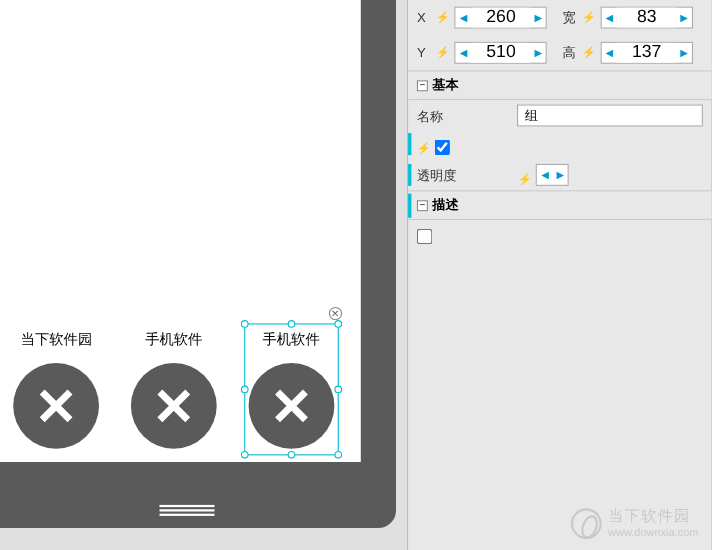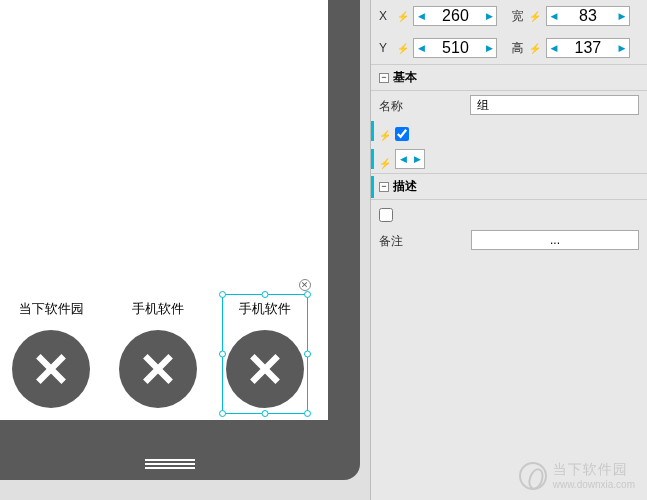--- a/index.html
+++ b/index.html
@@ -160,39 +160,36 @@
     <span class="prop-label">名称</span>
     <input class="prop-input" value="组" style="">
   </div>
   <div class="prop-row">
     <div class="section-accent"></div>
     <span class="prop-bolt">⚡</span>
     <input type="checkbox" class="prop-checkbox" checked="" style="">
   </div>
   <div class="prop-row">
     <div class="section-accent"></div>
+    <span class="prop-label">透明度</span>
     <span class="prop-bolt">⚡</span>
     <div class="spinner wide">
       <span class="spinner-btn">◀</span>
       <span class="spinner-btn">▶</span>
     </div>
   </div>
 
   <div class="section-header" style="position:relative;">
     <div class="section-accent" style="height:22px;"></div>
     <span class="section-toggle">−</span>
     <span class="section-title">描述</span>
   </div>
   <div class="prop-row">
     <input type="checkbox" class="prop-checkbox" style="">
   </div>
-  <div class="prop-row">
-    <span class="prop-label">备注</span>
-    <div class="prop-btn">...</div>
-  </div>
 </div>
 
 <div class="watermark">
   <div class="watermark-logo"></div>
   <div class="watermark-text">
     <span class="watermark-cn">当下软件园</span>
     <span class="watermark-url">www.downxia.com</span>
   </div>
 </div>
 

